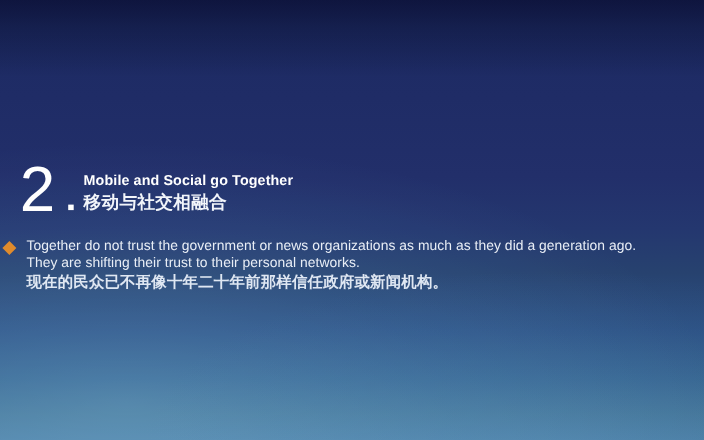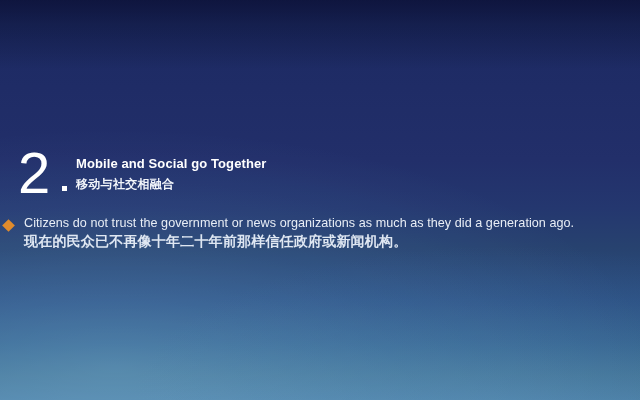--- a/index.html
+++ b/index.html
@@ -96,21 +96,21 @@
     line-height: 20px;
     font-weight: bold;
     color: #ffffff;
     letter-spacing: 0.1px;
     white-space: nowrap;
   }
   .title-zh {
     position: absolute;
     left: 58px;
     top: 31px;
-    font-size: 12px;
+    font-size: 16px;
     line-height: 15px;
     font-weight: bold;
     color: #f2f5fa;
     letter-spacing: 0.3px;
     white-space: nowrap;
   }
 
   
   .bullet-row {
     position: absolute;
@@ -165,19 +165,20 @@
     <div class="heading">
       <div class="bignum">2</div>
       <div class="numdot"></div>
       <div class="title-en">Mobile and Social go Together</div>
       <div class="title-zh">移动与社交相融合</div>
     </div>
 
     <div class="bullet-row">
       <div class="diamond"></div>
       <div class="bullet-body">
-        <div class="bullet-en">Citizens do not trust the government or news organizations as much as they did a generation ago.</div>
+        <div class="bullet-en">Together do not trust the government or news organizations as much as they did a generation ago.</div>
+        <div class="bullet-en">They are shifting their trust to their personal networks.</div>
         <div class="bullet-zh">现在的民众已不再像十年二十年前那样信任政府或新闻机构。</div>
       </div>
     </div>
 
   </div>
 </div>
 
 </body></html>

